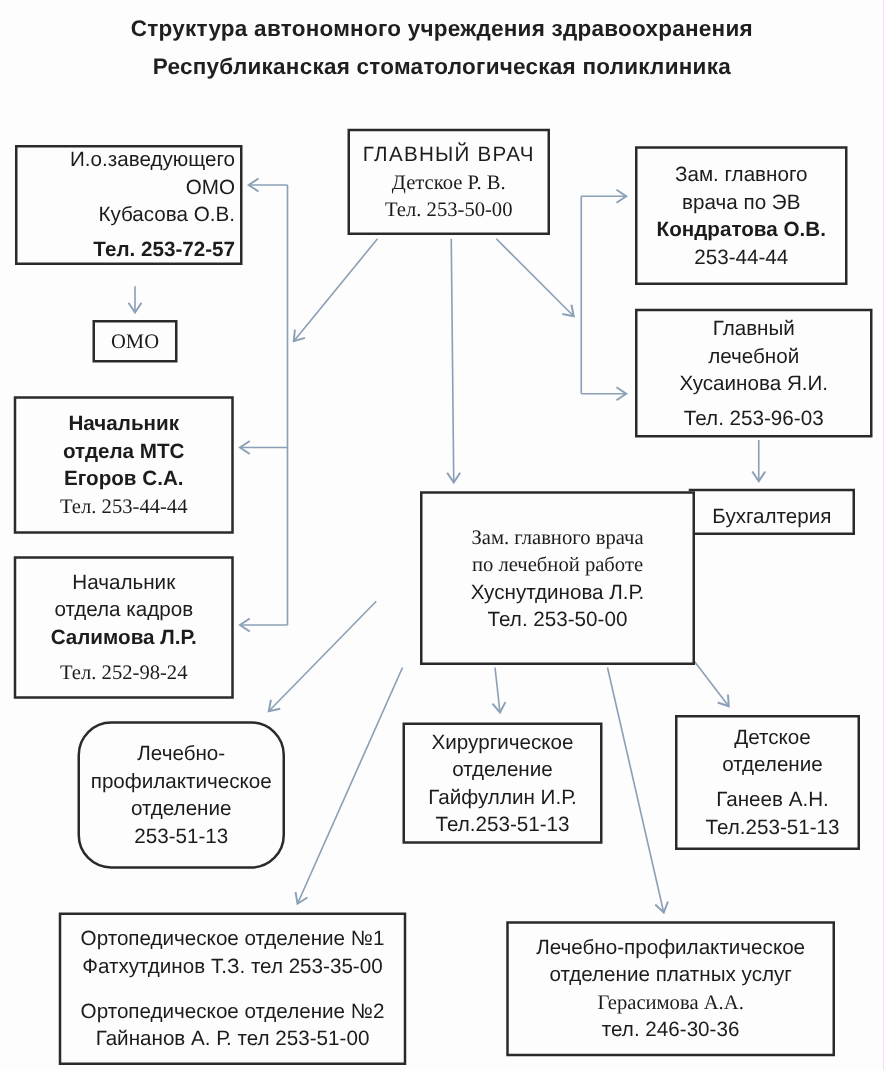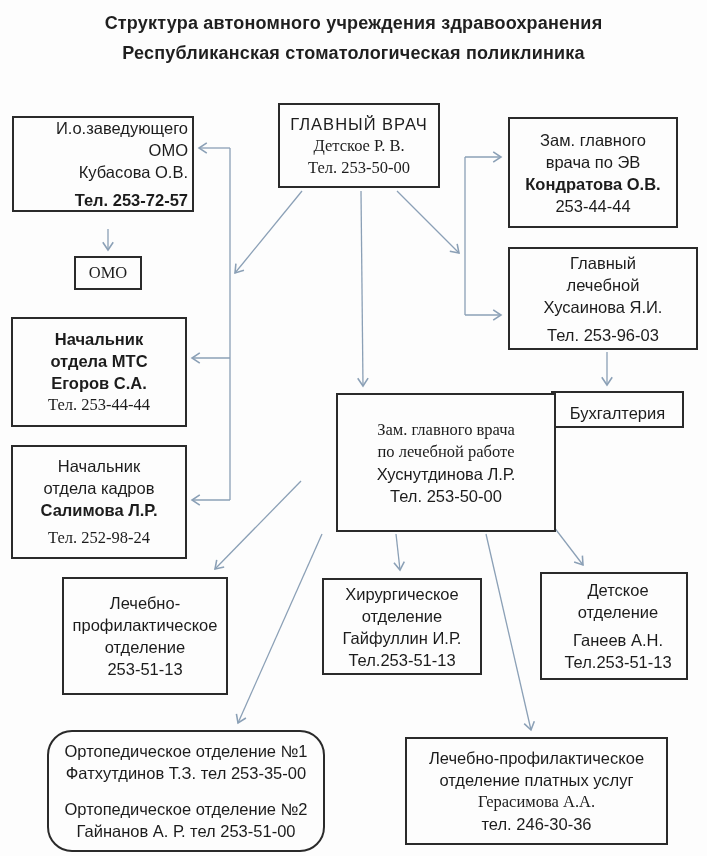--- a/index.html
+++ b/index.html
@@ -33,24 +33,24 @@
   
   #box-chief{left:278px;top:103px;width:162px;height:85px;}
   #box-omo-head{left:12px;top:116px;width:182px;height:96px;text-align:right;}
   #box-omo{left:74px;top:256px;width:68px;height:34px;}
   #box-deputy-ev{left:508px;top:117px;width:170px;height:111px;}
   #box-chief-acct{left:508px;top:247px;width:190px;height:103px;}
   #box-accounting{left:551px;top:391px;width:133px;height:37px;justify-content:flex-end;}
   #box-mts{left:11px;top:317px;width:176px;height:110px;}
   #box-hr{left:11px;top:445px;width:176px;height:114px;}
   #box-deputy-med{left:300px;top:393px;width:220px;height:139px;margin-left:36px;}
-  #box-treatment{left:62px;top:577px;width:166px;height:118px;}
+  #box-treatment{left:62px;top:577px;width:166px;height:118px;border-radius:27px;}
   #box-surgical{left:322px;top:578px;width:160px;height:97px;}
   #box-children{left:540px;top:572px;width:148px;height:108px;padding-left:12px;}
-  #box-orthopedic{left:47px;top:730px;width:278px;height:122px;border-radius:25px;}
+  #box-orthopedic{left:47px;top:730px;width:278px;height:122px;}
   #box-paid{left:405px;top:737px;width:263px;height:108px;}
 </style>
 </head>
 <body>
 
 <div id="canvas">
 
   <div id="title">
     <div>Структура автономного учреждения здравоохранения</div>
     <div>Республиканская стоматологическая поликлиника</div>

